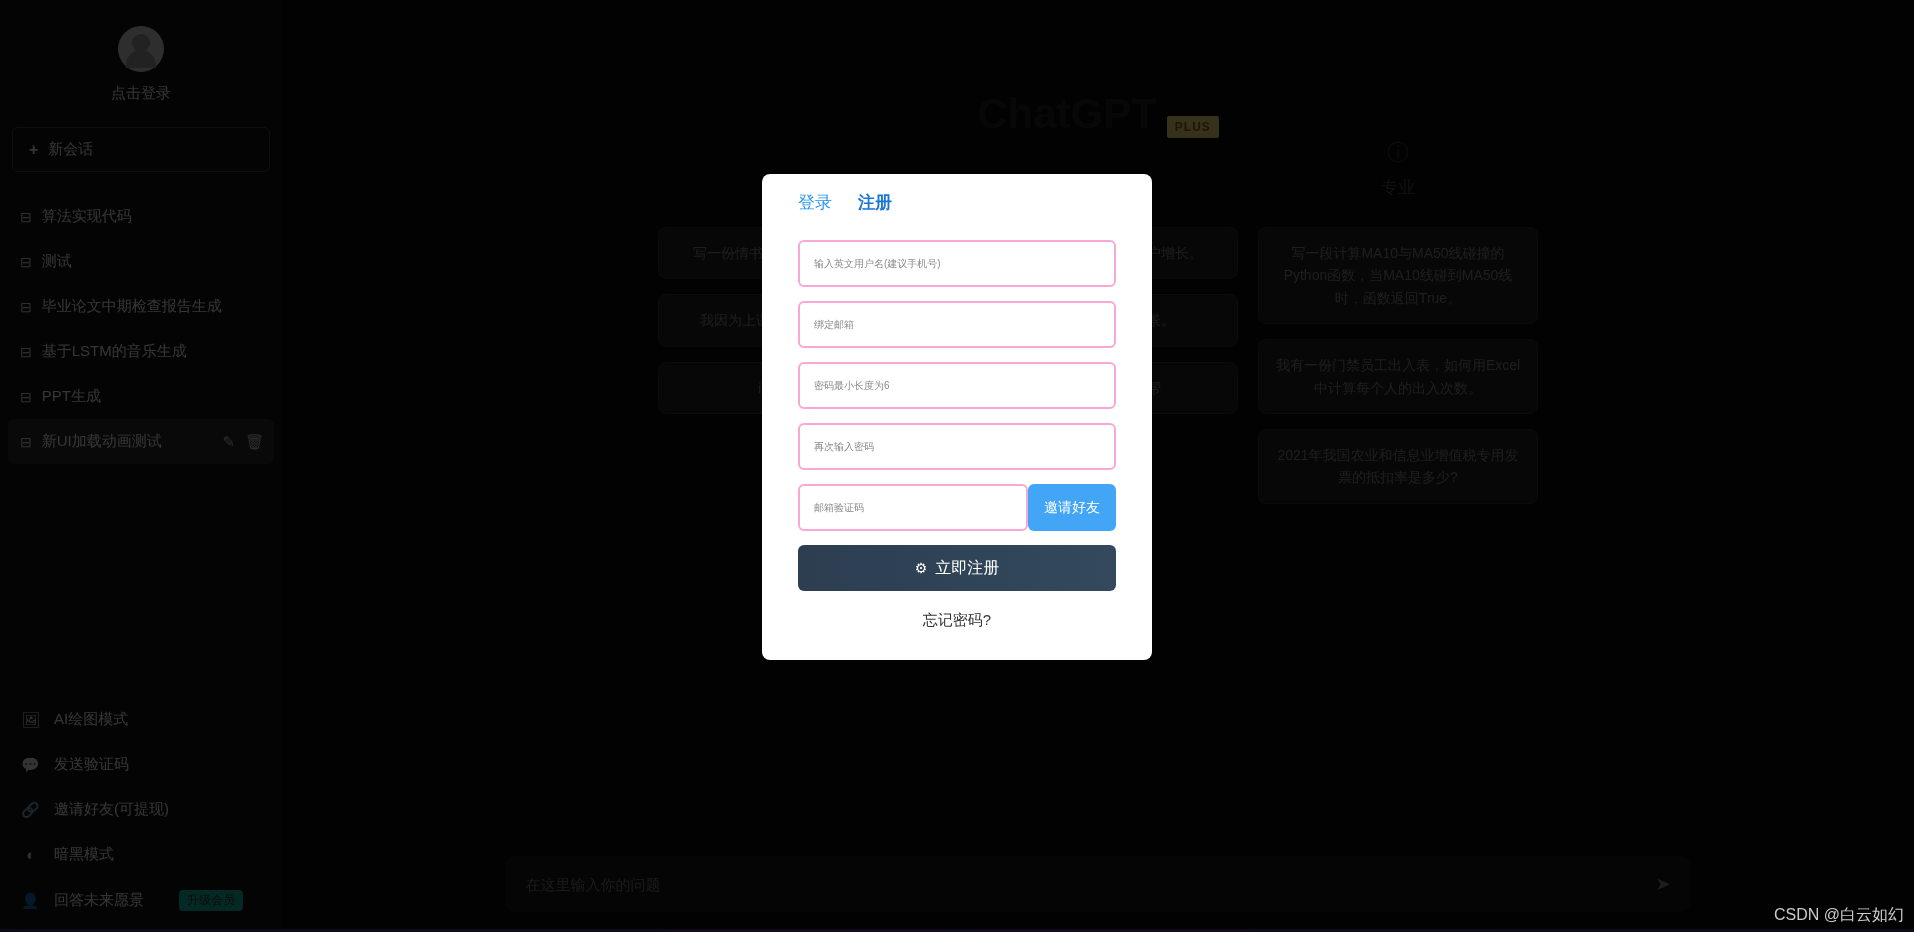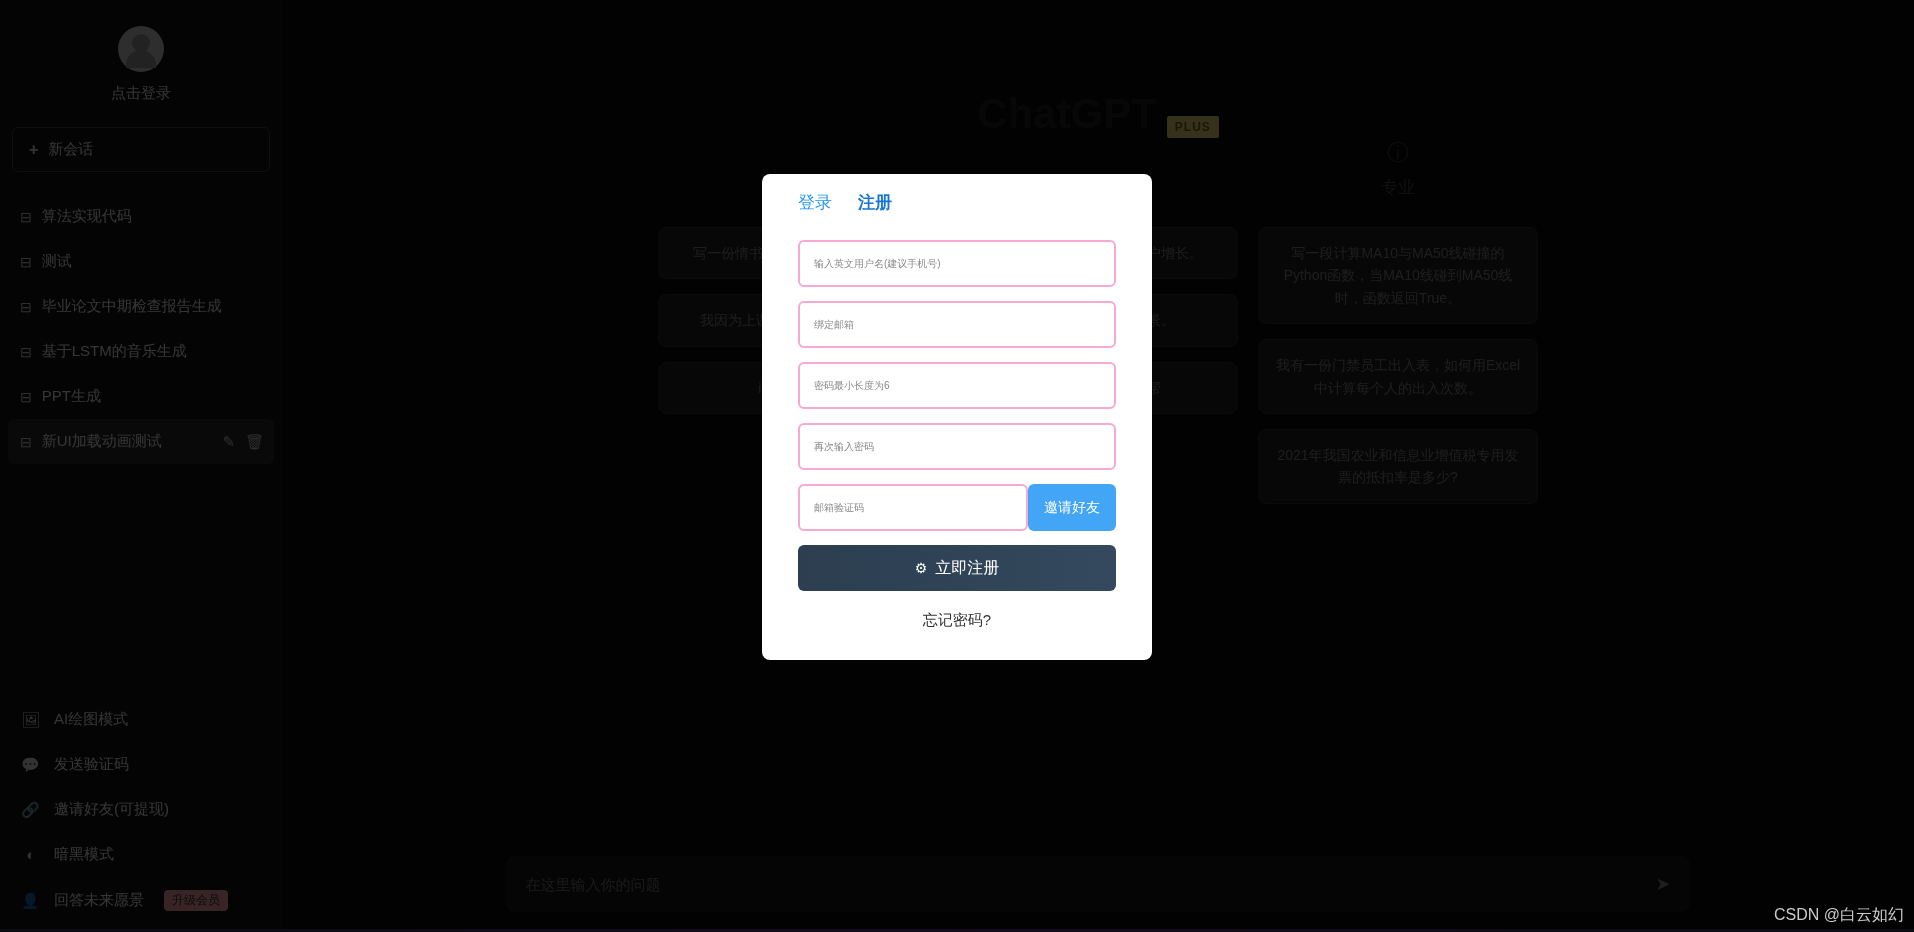--- a/index.html
+++ b/index.html
@@ -12,21 +12,21 @@
 .new-chat{border:1px solid #444;border-radius:6px;padding:12px 16px;margin:0 4px 22px;font-size:15px;cursor:pointer;display:flex;align-items:center;gap:10px}
 .plus{font-size:16px;font-weight:bold}
 .conv-list{flex:1;overflow:auto}
 .conv-item{display:flex;align-items:center;gap:10px;padding:13px 12px;font-size:15px;border-radius:6px;cursor:pointer;position:relative}
 .conv-item.active{background:#2a2a2a}
 .conv-icon{font-size:14px;opacity:.85}
 .conv-actions{position:absolute;right:10px;display:flex;gap:10px;opacity:.8}
 .sidebar-bottom{padding:4px 4px 0}
 .bt-item{display:flex;align-items:center;gap:14px;padding:13px 10px;font-size:15px;cursor:pointer}
 .bt-icon{width:18px;display:inline-flex;justify-content:center;opacity:.9}
-.badge{background:#fca5a5;color:#333;font-size:12px;padding:2px 8px;border-radius:4px;margin-left:6px}
+.badge{background:#14b8a6;color:#333;font-size:12px;padding:2px 8px;border-radius:4px;margin-left:21px}
 .main{position:absolute;left:282px;top:0;right:0;bottom:0;display:flex;flex-direction:column;align-items:center;padding-top:90px;color:#4a4a4a}
 .title{display:flex;align-items:flex-end;gap:10px;}
 .title h1{font-size:42px;font-weight:700;color:#222}
 .plus-badge{background:#f5e07a;color:#8a6a00;font-size:12px;font-weight:700;padding:4px 8px;border-radius:2px;letter-spacing:1px}
 .cats{display:flex;gap:330px;margin-bottom:28px;color:#4a4a4a}
 .cat{display:flex;flex-direction:column;align-items:center;gap:8px;font-size:17px}
 .cat-icon{font-size:22px;opacity:.7}
 .prompts{display:flex;gap:20px}
 .pcol{display:flex;flex-direction:column;gap:15px;width:280px}
 .pcard{background:#222;border:1px solid #333;border-radius:8px;padding:14px 16px;font-size:14px;color:#888;text-align:center;line-height:1.6;cursor:pointer}

